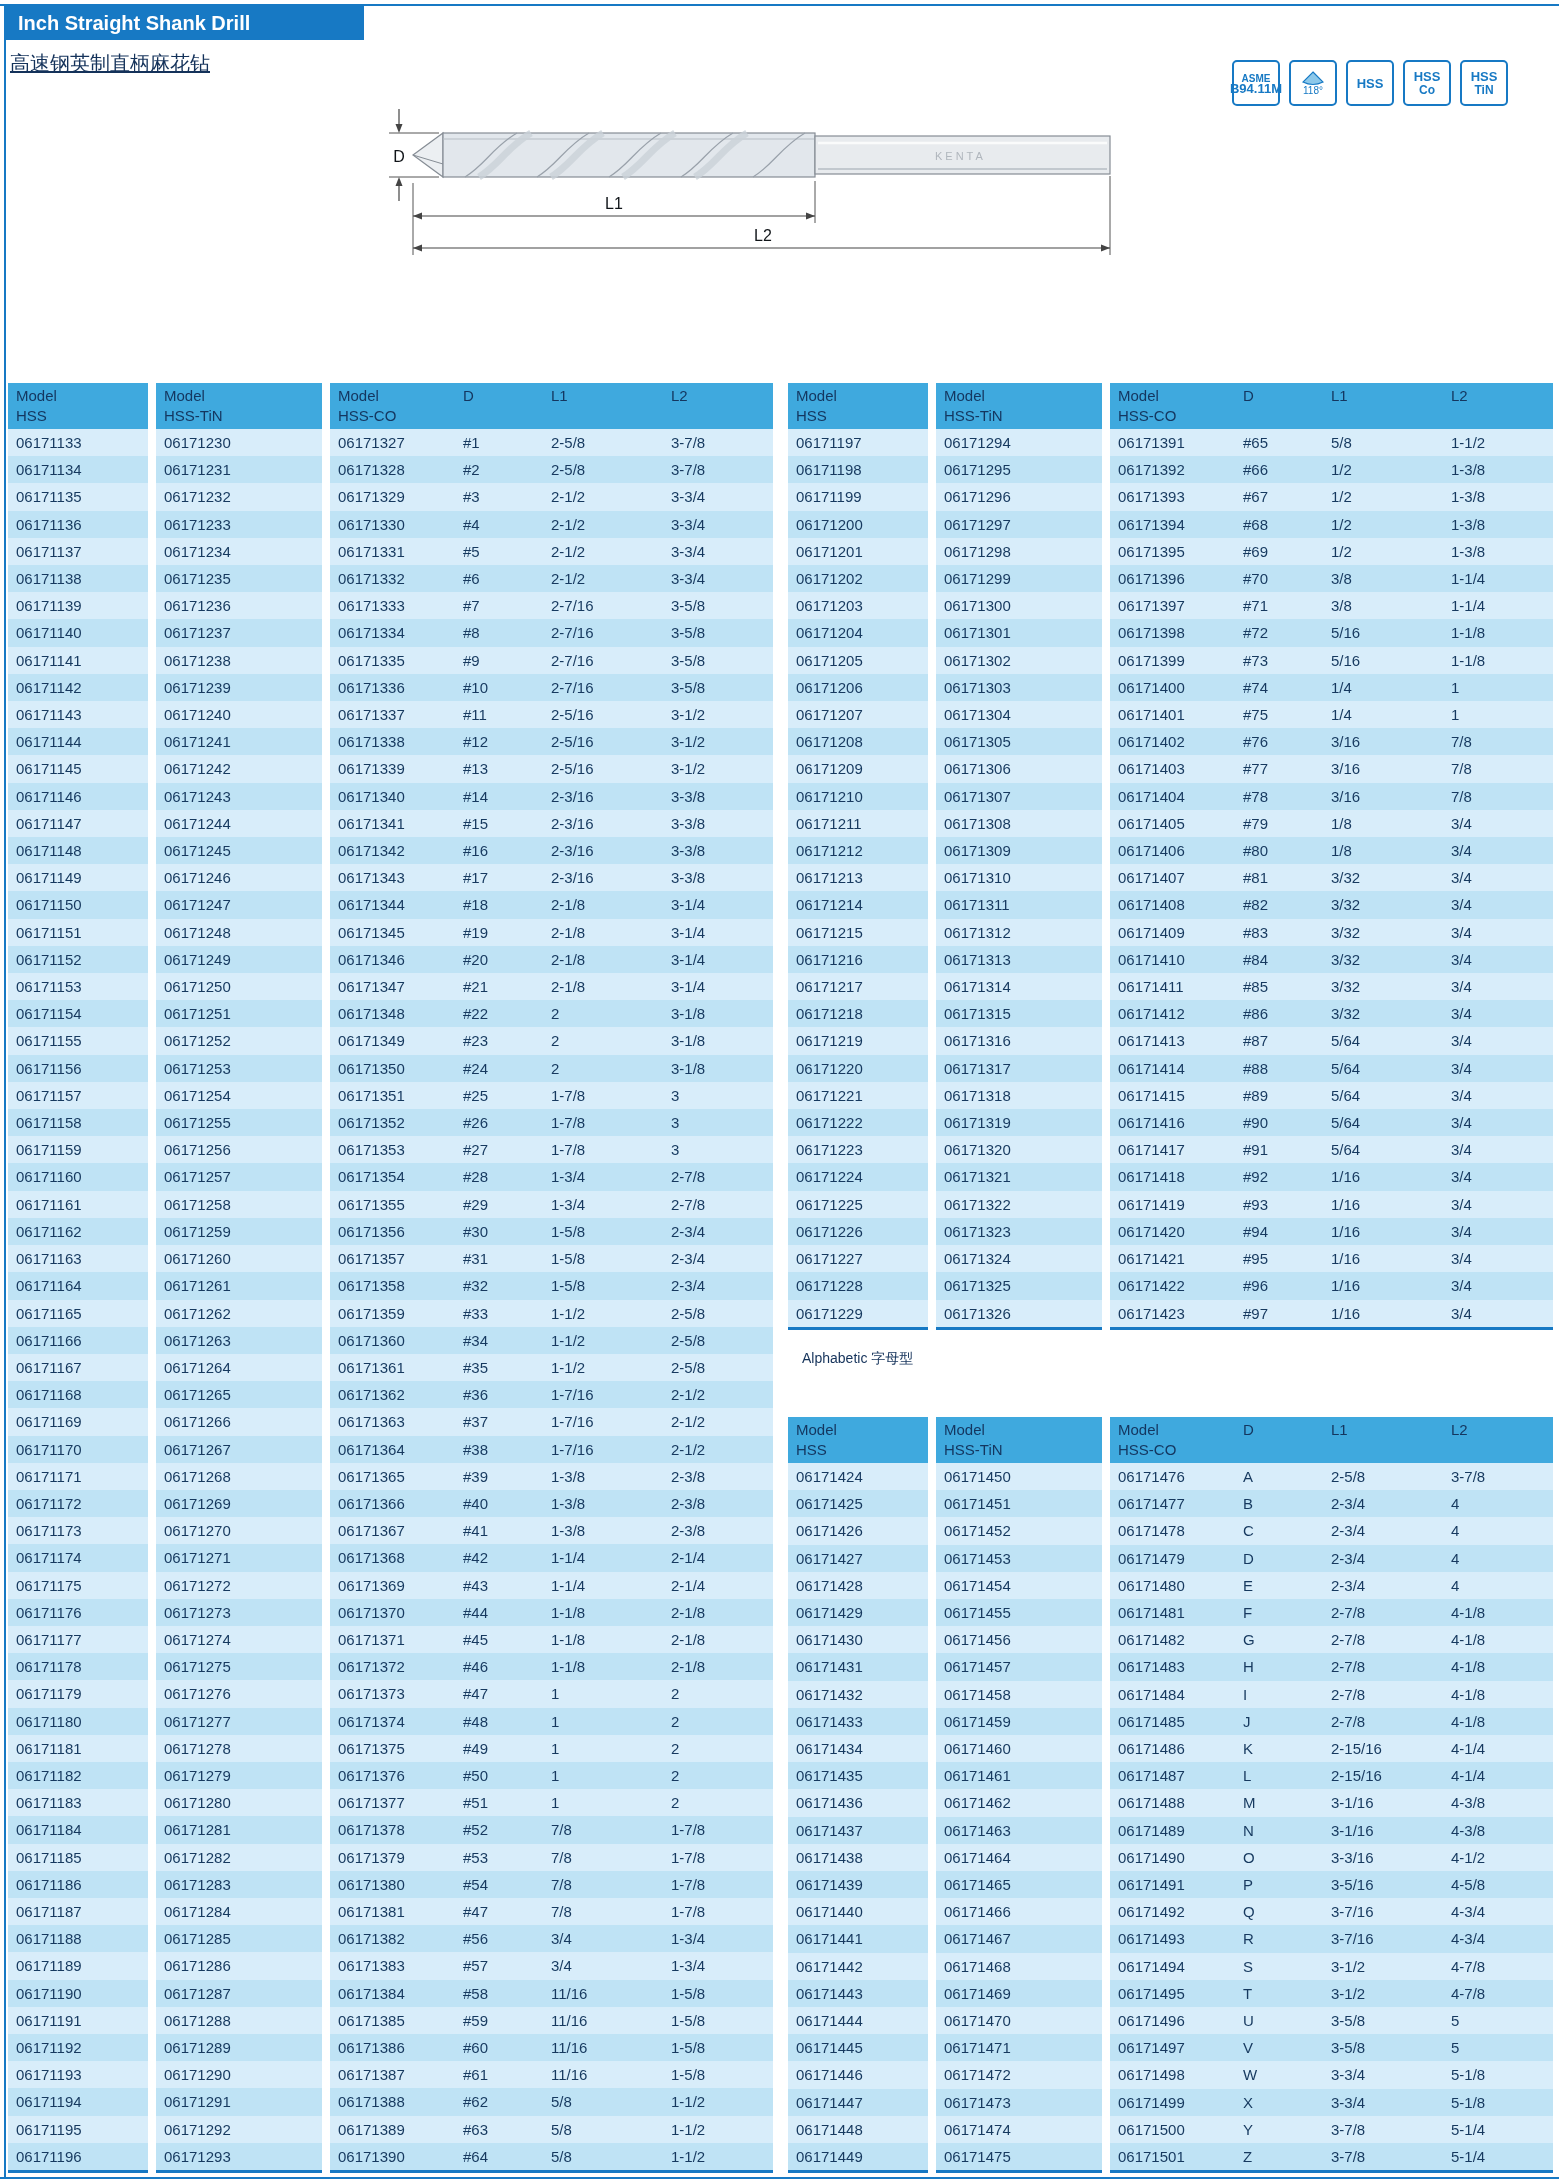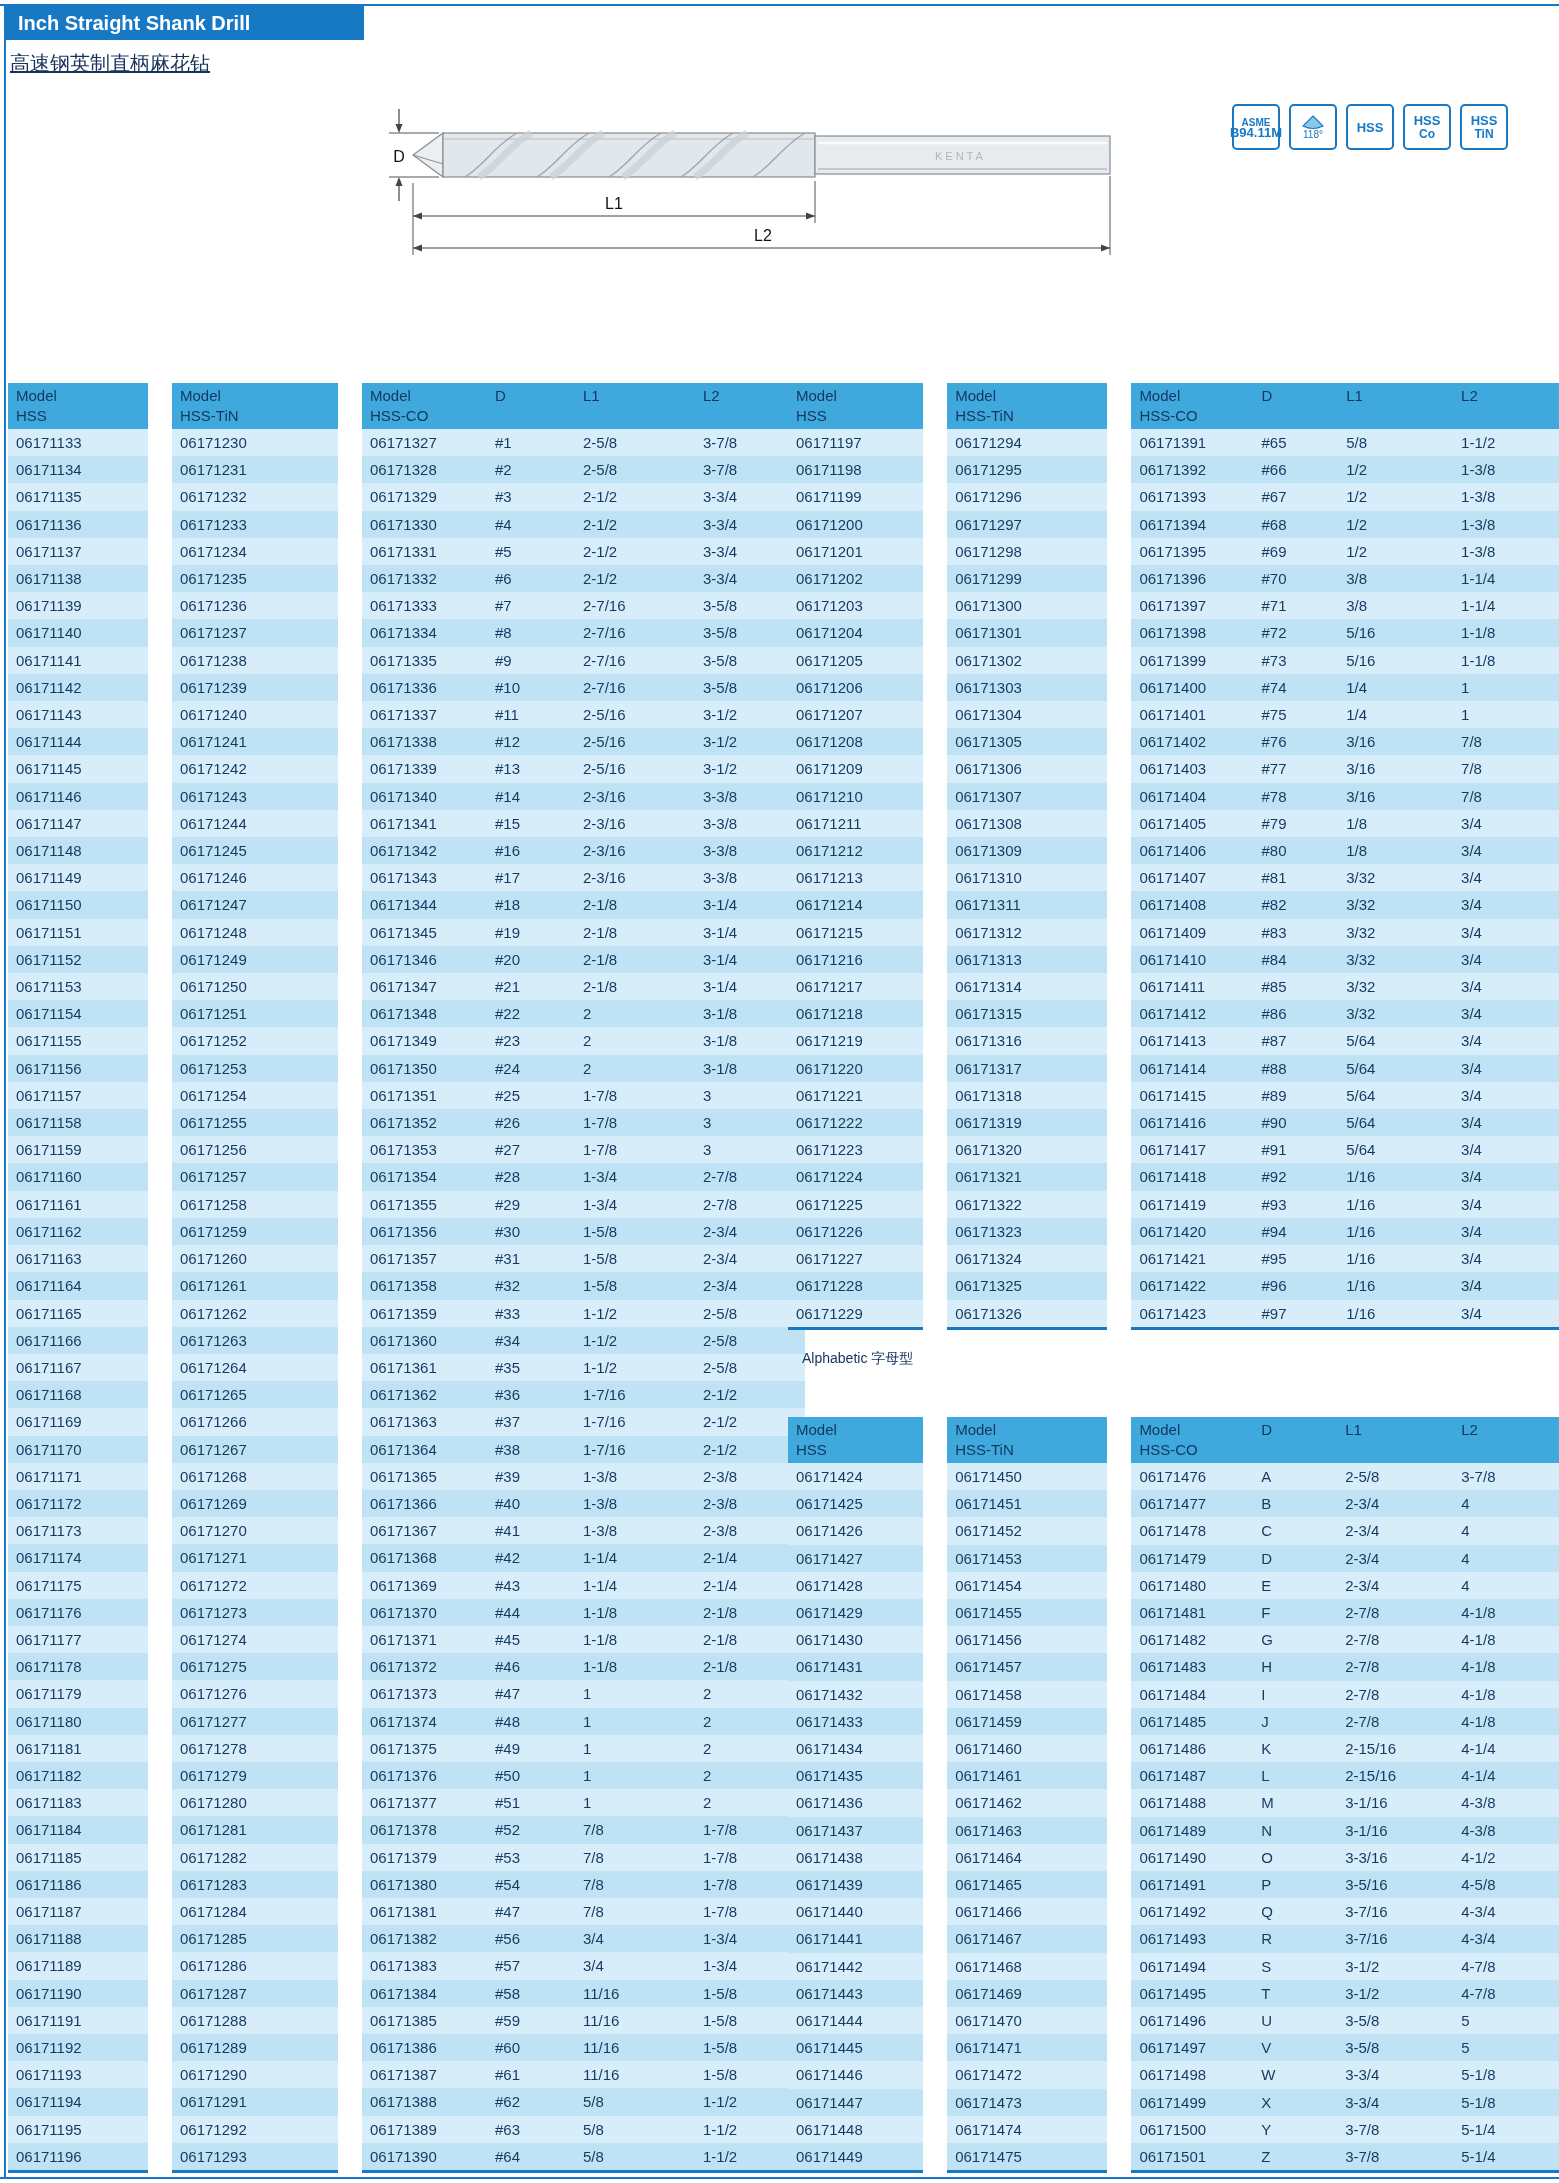--- a/index.html
+++ b/index.html
@@ -10,31 +10,31 @@
   .edge-left{left:4px;top:4px;width:2px;height:2173px;}
   .edge-bottom{left:0;top:2177px;width:1559px;height:2px;}
 
   .title-bar{position:absolute;left:6px;top:6px;width:358px;height:34px;background:var(--accent,#1779c4);
              color:#fff;font-size:20px;font-weight:bold;line-height:34px;padding-left:12px;box-sizing:border-box;}
   .subtitle{position:absolute;left:10px;top:50px;font-size:20px;color:#14325a;text-decoration:underline;}
 
   .badges{position:absolute;top:60px;right:51px;display:flex;gap:9px;}
   .badge{width:48px;height:46px;border:2px solid var(--accent,#1779c4);border-radius:5px;background:#fff;
          color:var(--accent,#1779c4);display:flex;flex-direction:column;align-items:center;justify-content:center;
-         font-weight:bold;box-sizing:border-box;text-align:center;margin-top:44px;}
+         font-weight:bold;box-sizing:border-box;text-align:center;}
   .badge .b1{font-size:13px;line-height:15px;}
   .badge .b2{font-size:12px;line-height:13px;}
   .badge-asme .b1{font-size:10px;line-height:11px;}
   .badge-asme .b2{font-size:13px;line-height:10px;}
   .badge-angle .deg{font-size:10px;line-height:10px;font-weight:normal;}
 
   .diagram{position:absolute;left:375px;top:103px;width:770px;height:185px;}
   .diagram svg text{font-family:"Liberation Sans",sans-serif;}
 
-  .tgroup{position:absolute;display:flex;gap:24px;align-items:flex-start;}
+  .tgroup{position:absolute;display:flex;gap:8px;align-items:flex-start;}
   #group-wire1{left:8px;top:383px;}
   #group-wire2{left:788px;top:383px;}
   #group-alpha{left:788px;top:1417px;}
   .alpha-label{position:absolute;left:802px;top:1350px;font-size:14px;color:#14325a;}
 
   .sub{border-bottom:3px solid var(--accent,#1779c4);}
   .sub table{border-collapse:collapse;table-layout:fixed;}
   .sub th{background:var(--header-blue,#3fa9de);color:#14365f;font-weight:normal;text-align:left;
           vertical-align:top;padding:3px 8px;height:46px;box-sizing:border-box;font-size:15px;}
   .sub th div{line-height:20px;height:20px;white-space:nowrap;overflow:hidden;}

